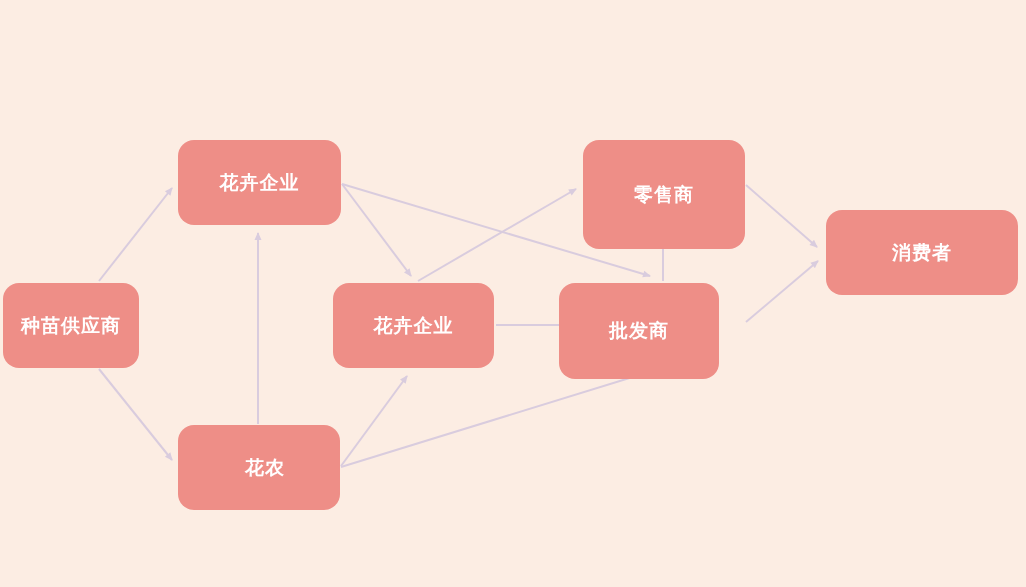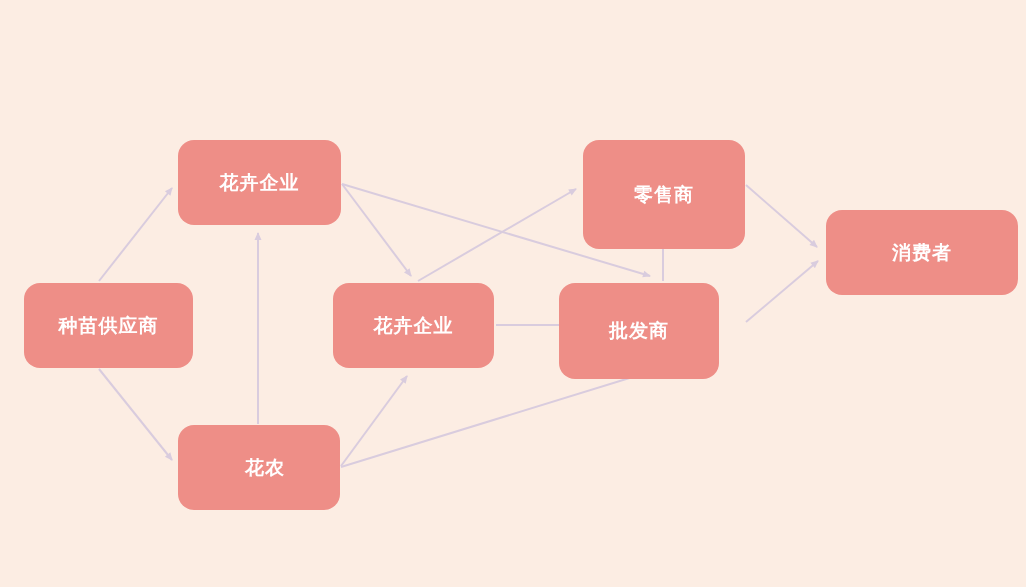--- a/index.html
+++ b/index.html
@@ -85,21 +85,21 @@
   <div id="nodes-layer">
       <div class="node" style="left: 178px; top: 140px; width: 163px; height: 85px;">
         <span>花卉企业</span>
       </div>
       <div class="node" style="left: 583px; top: 140px; width: 162px; height: 109px;">
         <span>零售商</span>
       </div>
       <div class="node" style="left: 826px; top: 210px; width: 192px; height: 85px;">
         <span>消费者</span>
       </div>
-      <div class="node" style="left: 24px; top: 283px; width: 169px; height: 85px;">
+      <div class="node" style="left: 3px; top: 283px; width: 136px; height: 85px;">
         <span>种苗供应商</span>
       </div>
       <div class="node" style="left: 333px; top: 283px; width: 161px; height: 85px;">
         <span>花卉企业</span>
       </div>
       <div class="node" style="left: 559px; top: 283px; width: 160px; height: 96px;">
         <span>批发商</span>
       </div>
       <div class="node" style="left: 178px; top: 425px; width: 162px; height: 85px; padding-left: 12px;">
         <span>花农</span>

